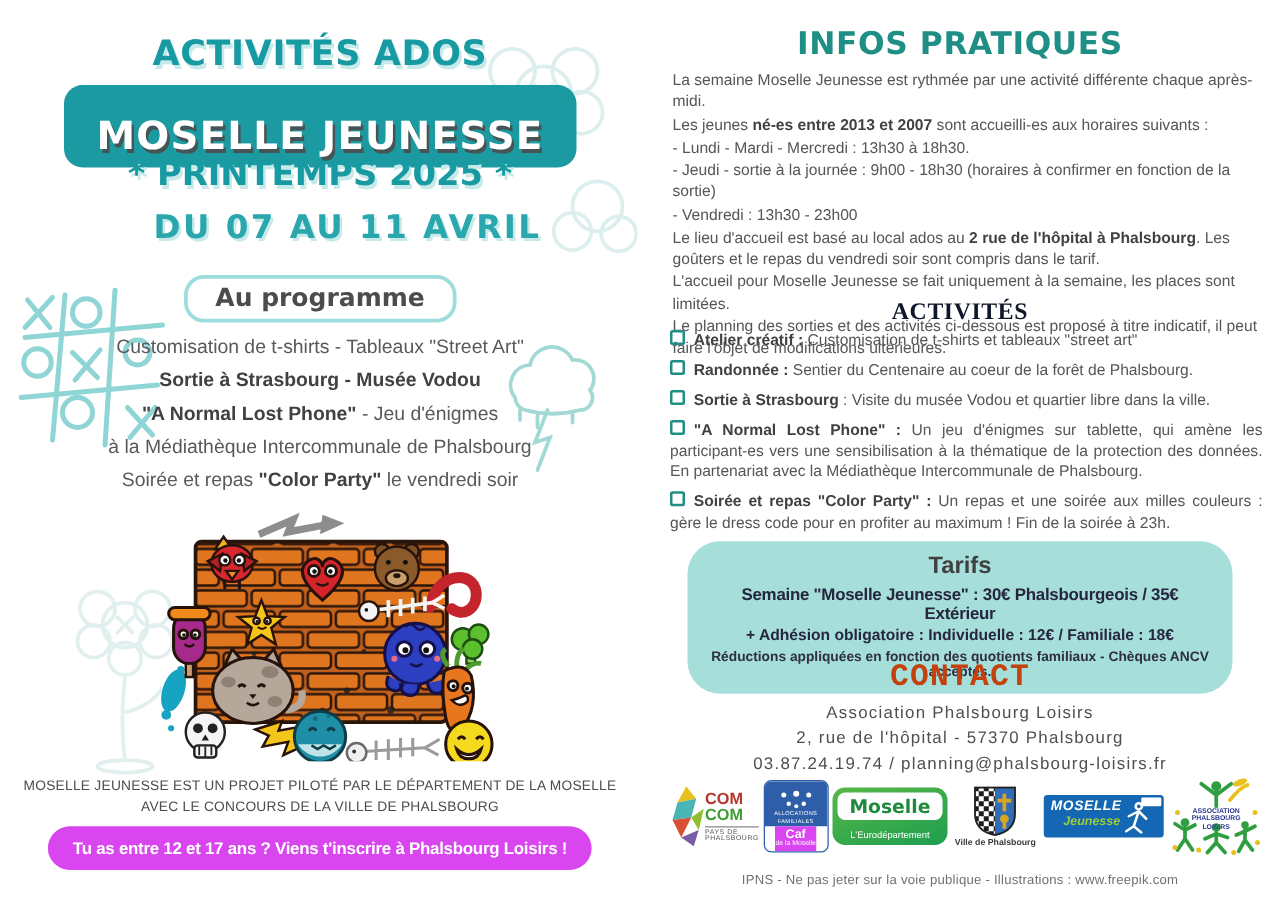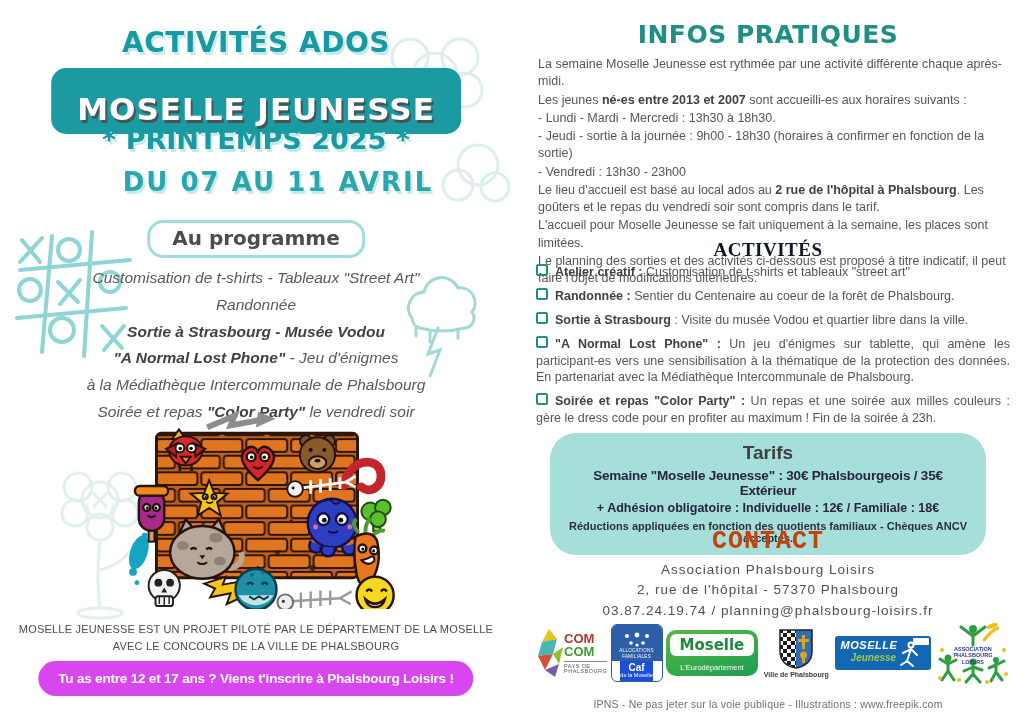--- a/index.html
+++ b/index.html
@@ -16,21 +16,21 @@
   .title-pill{top:68px;left:256px;transform:translateX(-50%);background:#1b9aa1;color:#fff;
           font-family:"DejaVu Sans",sans-serif;font-weight:bold;font-size:31px;padding:23px 26px 7px;
           border-radius:15px;text-shadow:2px 3px 0 rgba(77,77,77,.9);letter-spacing:1px;white-space:nowrap;}
   .season{top:124px;font-family:"DejaVu Sans",sans-serif;font-weight:bold;font-size:27px;
           color:#189aa2;text-shadow:2px 3px 0 #c6e9ea;}
   .dates{top:167px;font-family:"DejaVu Sans",sans-serif;font-weight:bold;font-size:26px;
           color:#2aa6ad;text-shadow:2px 3px 0 #c6e9ea;letter-spacing:2px;padding-left:22px;}
   .bubble{top:220px;left:256px;transform:translateX(-50%);border:3px solid #9edddd;border-radius:16px;
           padding:3px 22px 5px;font-family:"DejaVu Sans",sans-serif;font-weight:bold;font-size:20px;
           color:#4c4c4e;background:#fff;white-space:nowrap;}
-  .program{top:261px;left:16px;width:480px;text-align:center;font-size:15.5px;color:#58595b;font-style:italic;}
+  .program{top:261px;left:16px;width:480px;text-align:center;font-size:15.5px;color:#58595b;}
   .prog-line{margin:7px 0;line-height:1.28;}
   .illu{top:404px;left:256px;transform:translateX(-50%);}
   .mj-footer{top:621px;left:6px;width:500px;text-align:center;font-size:11px;color:#4d4d4f;
           line-height:1.55;letter-spacing:.2px;}
   .cta{top:661px;left:256px;transform:translateX(-50%);background:#d946ef;color:#fff;
           font-weight:bold;font-size:13.5px;letter-spacing:-.2px;padding:10px 20px;border-radius:22px;
           white-space:nowrap;}
   .doodle{pointer-events:none;}
 
   
@@ -60,21 +60,21 @@
   
   .logo{display:flex;flex-direction:column;align-items:center;font-family:"Liberation Sans",sans-serif;}
   .comcom{flex-direction:row;gap:0;align-items:center;}
   .cc-text{display:flex;flex-direction:column;line-height:1;text-align:left;}
   .cc1{color:#b5342c;font-weight:bold;font-size:13px;}
   .cc2{color:#3f9c35;font-weight:bold;font-size:13px;}
   .ccsub{font-size:5.5px;color:#555;letter-spacing:.5px;margin-top:3px;border-top:1px solid #888;padding-top:2px;}
   .caf{width:50px;border-radius:6px;overflow:hidden;border:1px solid #2e5ea8;}
   .caf-top{background:#2e5ea8;height:34px;display:flex;flex-direction:column;align-items:center;justify-content:flex-end;padding-bottom:2px;}
   .caf-alloc{color:#fff;font-size:4.5px;letter-spacing:.3px;text-align:center;line-height:1.2;}
-  .caf-bot{background:#1d4ed8;height:20px;color:#fff;text-align:center;line-height:1;}
+  .caf-bot{background:#d946ef;height:20px;color:#fff;text-align:center;line-height:1;}
   .caf-name{font-weight:bold;font-size:10px;display:block;padding-top:2px;}
   .caf-sub{font-size:5.5px;display:block;}
   .mos{width:92px;height:46px;background:linear-gradient(160deg,#58b847,#1d9e4f);border-radius:10px;position:relative;}
   .mos-inner{position:absolute;left:4px;right:4px;top:4px;height:22px;background:#fff;border-radius:6px;
           display:flex;align-items:center;justify-content:center;color:#1d8a3c;font-weight:bold;font-size:15px;
           font-family:"DejaVu Sans",sans-serif;}
   .mos-sub{position:absolute;left:0;right:0;bottom:4px;text-align:center;color:#fff;font-size:7.5px;}
   .ville{width:70px;}
   .ville-label{font-size:7px;font-weight:bold;color:#3a3a3b;margin-top:2px;white-space:nowrap;}
   .mj{width:96px;height:34px;background:#1468b3;border-radius:3px;position:relative;overflow:hidden;}
@@ -136,21 +136,20 @@
   <div class="abs center-col kicker">ACTIVITÉS ADOS</div>
   <div class="abs title-pill">MOSELLE JEUNESSE</div>
   <div class="abs center-col season">* PRINTEMPS 2025 *</div>
   <div class="abs center-col dates">DU 07 AU 11 AVRIL</div>
   <div class="abs bubble">Au programme</div>
 
   <div class="abs program">
 
       <div class="prog-line"><span>Customisation de t-shirts - Tableaux "Street Art"</span></div>
 
-      <div class="prog-line"><span>Randonnée</span></div>
 
       <div class="prog-line"><b>Sortie à Strasbourg - Musée Vodou</b></div>
 
       <div class="prog-line"><b>"A Normal Lost Phone"</b><span> - Jeu d'énigmes</span></div>
 
       <div class="prog-line"><span>à la Médiathèque Intercommunale de Phalsbourg</span></div>
 
       <div class="prog-line"><span>Soirée et repas </span><b>"Color Party"</b><span> le vendredi soir</span></div>
     </div>
 

